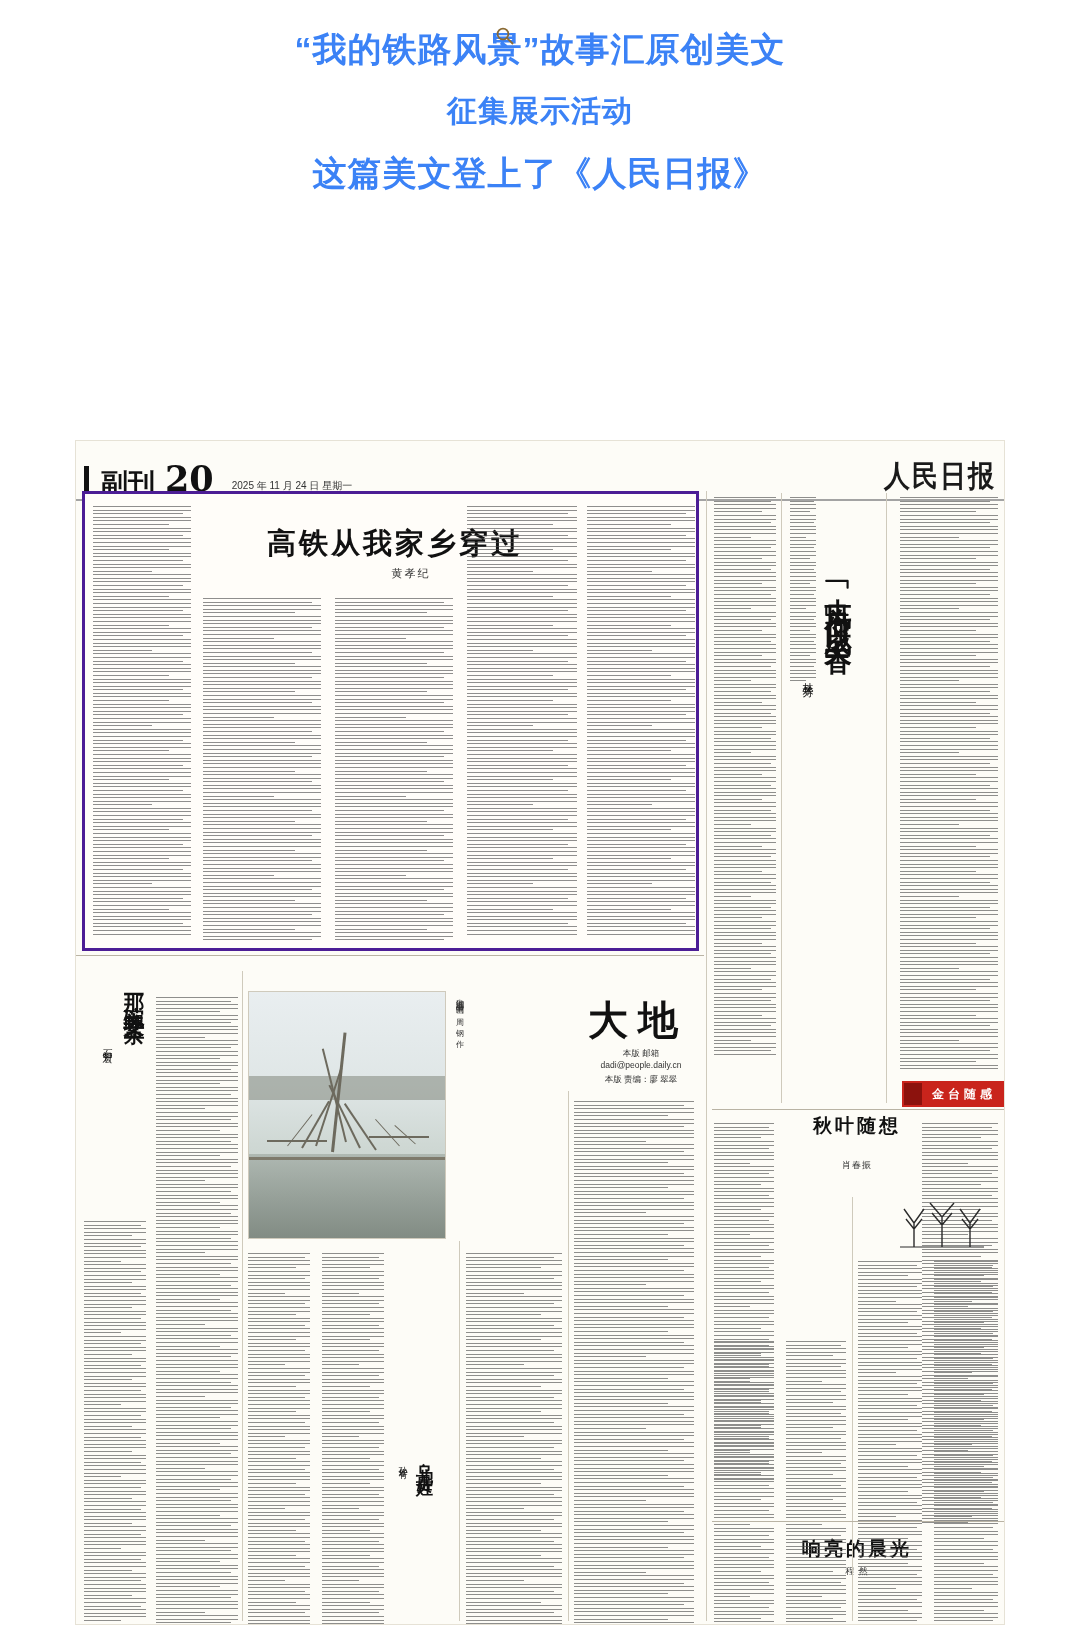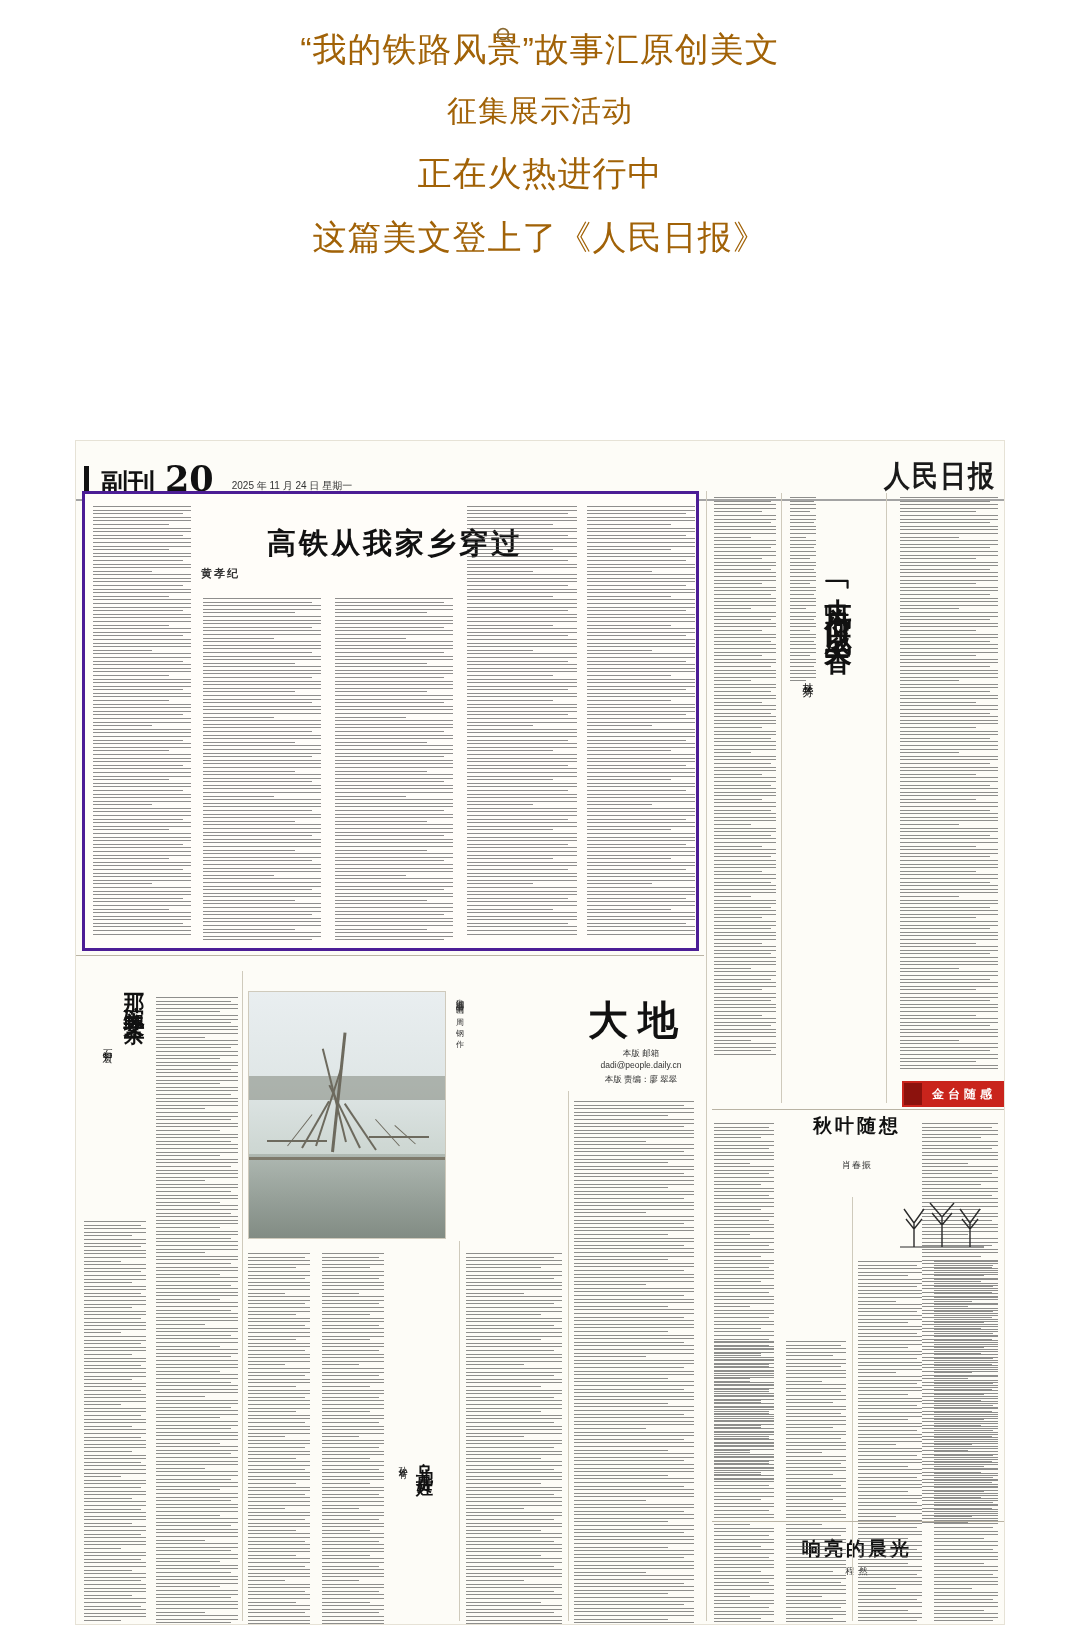--- a/index.html
+++ b/index.html
@@ -16,22 +16,22 @@
     background: #ffffff;
     overflow: hidden;
   }
 
   
   .headline {
     padding: 18px 40px 0 40px;
     text-align: center;
   }
   .headline .line {
-    color: #a16207;
-    font-weight: normal;
+    color: #3b82f6;
+    font-weight: bold;
     letter-spacing: 1px;
     line-height: 1.0;
   }
   .headline .l1 { font-size: 34px; margin: 14px 0 0 0; }
   .headline .l2 { font-size: 30px; margin: 30px 0 0 0; }
   .headline .l3 { font-size: 34px; margin: 30px 0 0 0; }
   .headline .l4 { font-size: 34px; margin: 30px 0 0 0; }
   .headline .l5 { font-size: 34px; margin: 30px 0 0 0; }
   .search-sup {
     display: inline-block;
@@ -114,22 +114,22 @@
   .art-title {
     position: absolute; left: 120px; top: 30px; width: 380px;
     text-align: center;
     font-family: "DejaVu Serif", serif;
     font-weight: bold;
     font-size: 29px;
     color: #111;
     letter-spacing: 3px;
   }
   .art-byline {
-    position: absolute; left: 116px; top: 72px; width: 380px;
-    text-align: left; font-size: 11px; color: #333; letter-spacing: 2px; font-weight: bold;
+    position: absolute; left: 136px; top: 72px; width: 380px;
+    text-align: center; font-size: 11px; color: #333; letter-spacing: 2px;
   }
 
   
   .vtitle {
     writing-mode: vertical-rl;
     text-orientation: upright;
     font-family: "DejaVu Serif", serif;
     font-weight: bold;
     color: #111;
     letter-spacing: 6px;
@@ -216,21 +216,20 @@
 </head>
 <body>
 
 <div class="page">
 
   <div class="headline">
     <div class="line l1">
       <span>“我的铁路风景”故事汇原创美文</span>
     </div>
     <div class="line l2">征集展示活动</div>
-    <div class="line l3">正在火热进行中</div>
     <div class="line l4">这篇美文登上了《人民日报》</div>
   </div>
 
   <div class="search-sup" style="position:absolute; left:495px; top:26px;">
     <svg width="20" height="20" viewBox="0 0 20 20">
       <circle cx="8" cy="8" r="5.4" fill="none" stroke="#8a6a33" stroke-width="1.8"></circle>
       <line x1="12" y1="12" x2="18" y2="18" stroke="#8a6a33" stroke-width="1.8"></line>
     </svg>
   </div>
 

